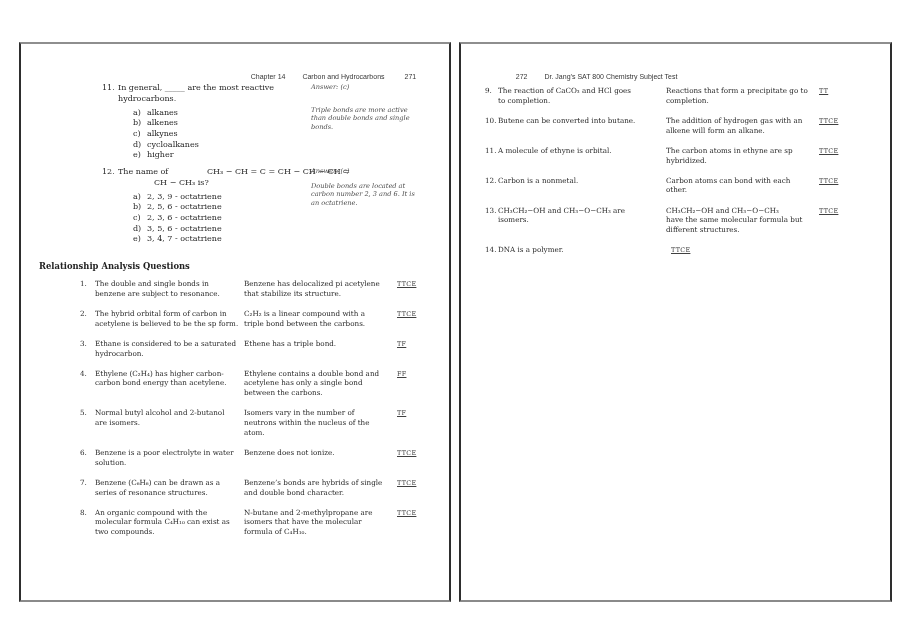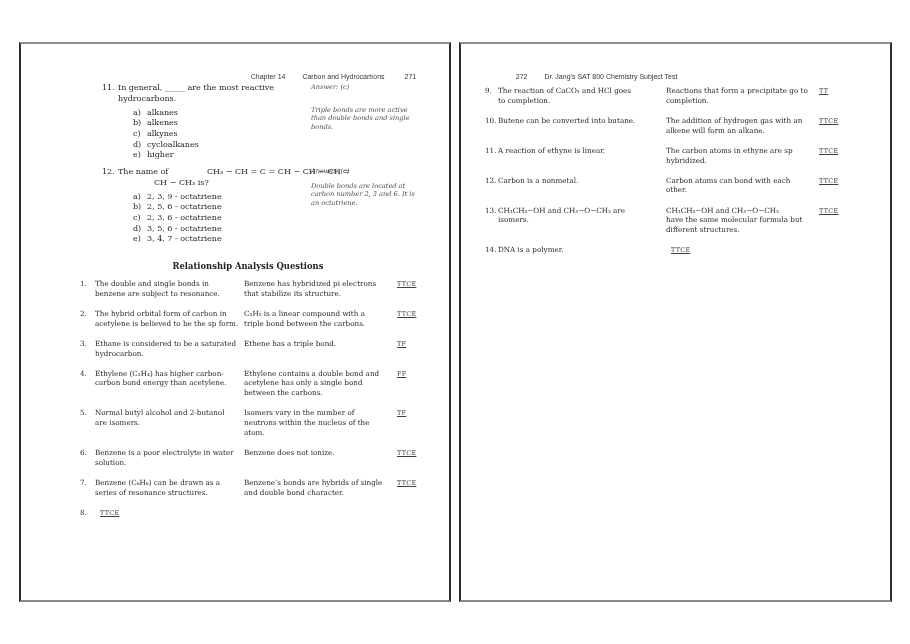--- a/index.html
+++ b/index.html
@@ -37,21 +37,21 @@
 
   .answer-note{
     position:absolute;left:290px;width:118px;
     font-size:6.6px;line-height:8.6px;font-style:italic;color:#4e4e4e;
   }
   .ans-label{white-space:pre;}
   .ans-expl{margin-top:14px;white-space:pre;}
   .answer-note.q12 .ans-expl{margin-top:6px;}
 
   .section-heading{
-    position:absolute;top:217px;left:27px;width:400px;text-align:center;
+    position:absolute;top:217px;left:18px;width:400px;
     font-size:8.4px;font-weight:bold;color:#222222;
   }
 
   .ra-rows{position:absolute;}
   .rows-left{top:235px;left:59px;}
   .rows-right{top:42px;left:24px;}
   .ra-row{display:flex;align-items:flex-start;margin-bottom:10.5px;font-size:7.2px;line-height:9.7px;}
   .ra-num{flex:none;}
   .rows-left .ra-num{width:15px;}
   .rows-right .ra-num{width:13px;}
@@ -156,21 +156,21 @@
   </div>
 
   <div class="section-heading">Relationship Analysis Questions</div>
 
   <div class="ra-rows rows-left">
 
       <div class="ra-row">
         <span class="ra-num">1.</span>
         <span class="ra-s1">The double and single bonds in
 benzene are subject to resonance.</span>
-        <span class="ra-s2">Benzene has hybridized pi electrons
+        <span class="ra-s2">Benzene has delocalized pi acetylene
 that stabilize its structure.</span>
         <span class="ra-code">TTCE</span>
       </div>
 
       <div class="ra-row">
         <span class="ra-num">2.</span>
         <span class="ra-s1">The hybrid orbital form of carbon in
 acetylene is believed to be the sp form.</span>
         <span class="ra-s2">C₂H₂ is a linear compound with a
 triple bond between the carbons.</span>
@@ -217,20 +217,26 @@
         <span class="ra-num">7.</span>
         <span class="ra-s1">Benzene (C₆H₆) can be drawn as a
 series of resonance structures.</span>
         <span class="ra-s2">Benzene’s bonds are hybrids of single
 and double bond character.</span>
         <span class="ra-code">TTCE</span>
       </div>
 
       <div class="ra-row">
         <span class="ra-num">8.</span>
+        <span class="ra-s1">An organic compound with the
+molecular formula C₄H₁₀ can exist as
+two compounds.</span>
+        <span class="ra-s2">N-butane and 2-methylpropane are
+isomers that have the molecular
+formula of C₄H₁₀.</span>
         <span class="ra-code">TTCE</span>
       </div>
     </div>
 </div>
 
 <div class="page page-right">
 
   <div class="running-header rh-right">
     <span>272</span><span class="rh-gap">Dr. Jang’s SAT 800 Chemistry Subject Test</span>
   </div>
@@ -249,21 +255,21 @@
       <div class="ra-row">
         <span class="ra-num">10.</span>
         <span class="ra-s1">Butene can be converted into butane.</span>
         <span class="ra-s2">The addition of hydrogen gas with an
 alkene will form an alkane.</span>
         <span class="ra-code">TTCE</span>
       </div>
 
       <div class="ra-row">
         <span class="ra-num">11.</span>
-        <span class="ra-s1">A reaction of ethyne is linear.</span>
+        <span class="ra-s1">A molecule of ethyne is orbital.</span>
         <span class="ra-s2">The carbon atoms in ethyne are sp
 hybridized.</span>
         <span class="ra-code">TTCE</span>
       </div>
 
       <div class="ra-row">
         <span class="ra-num">12.</span>
         <span class="ra-s1">Carbon is a nonmetal.</span>
         <span class="ra-s2">Carbon atoms can bond with each
 other.</span>

